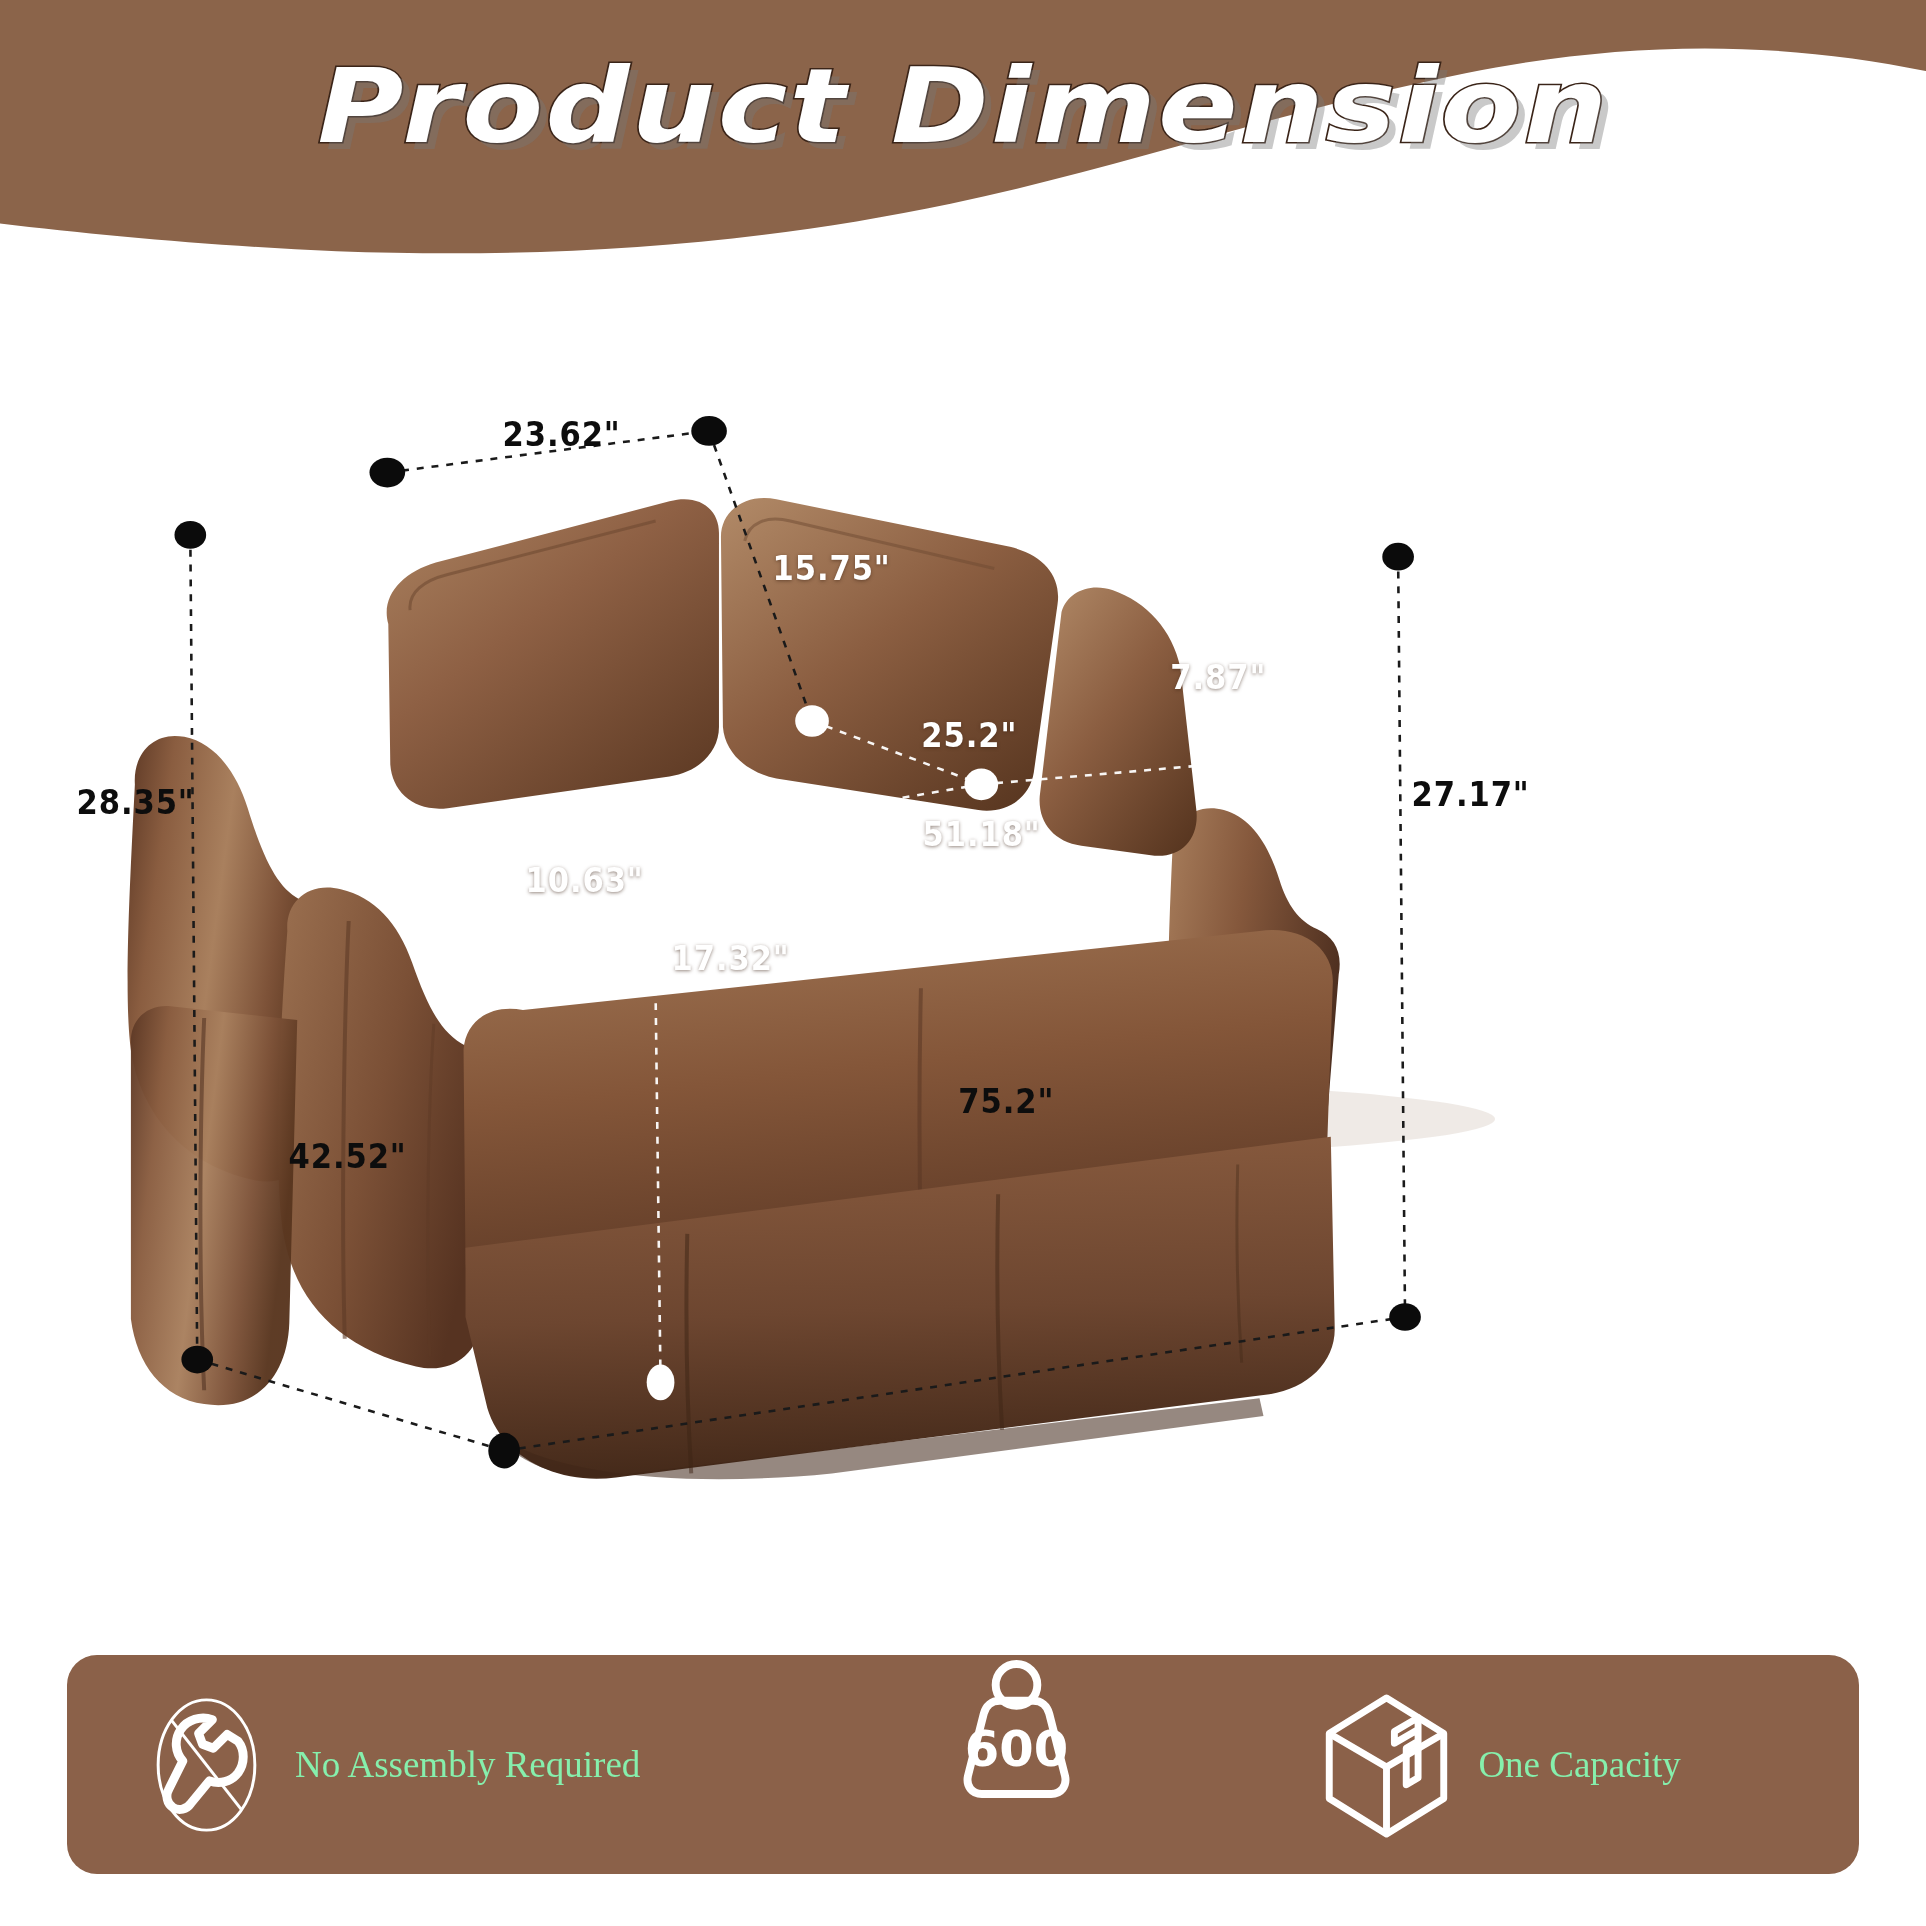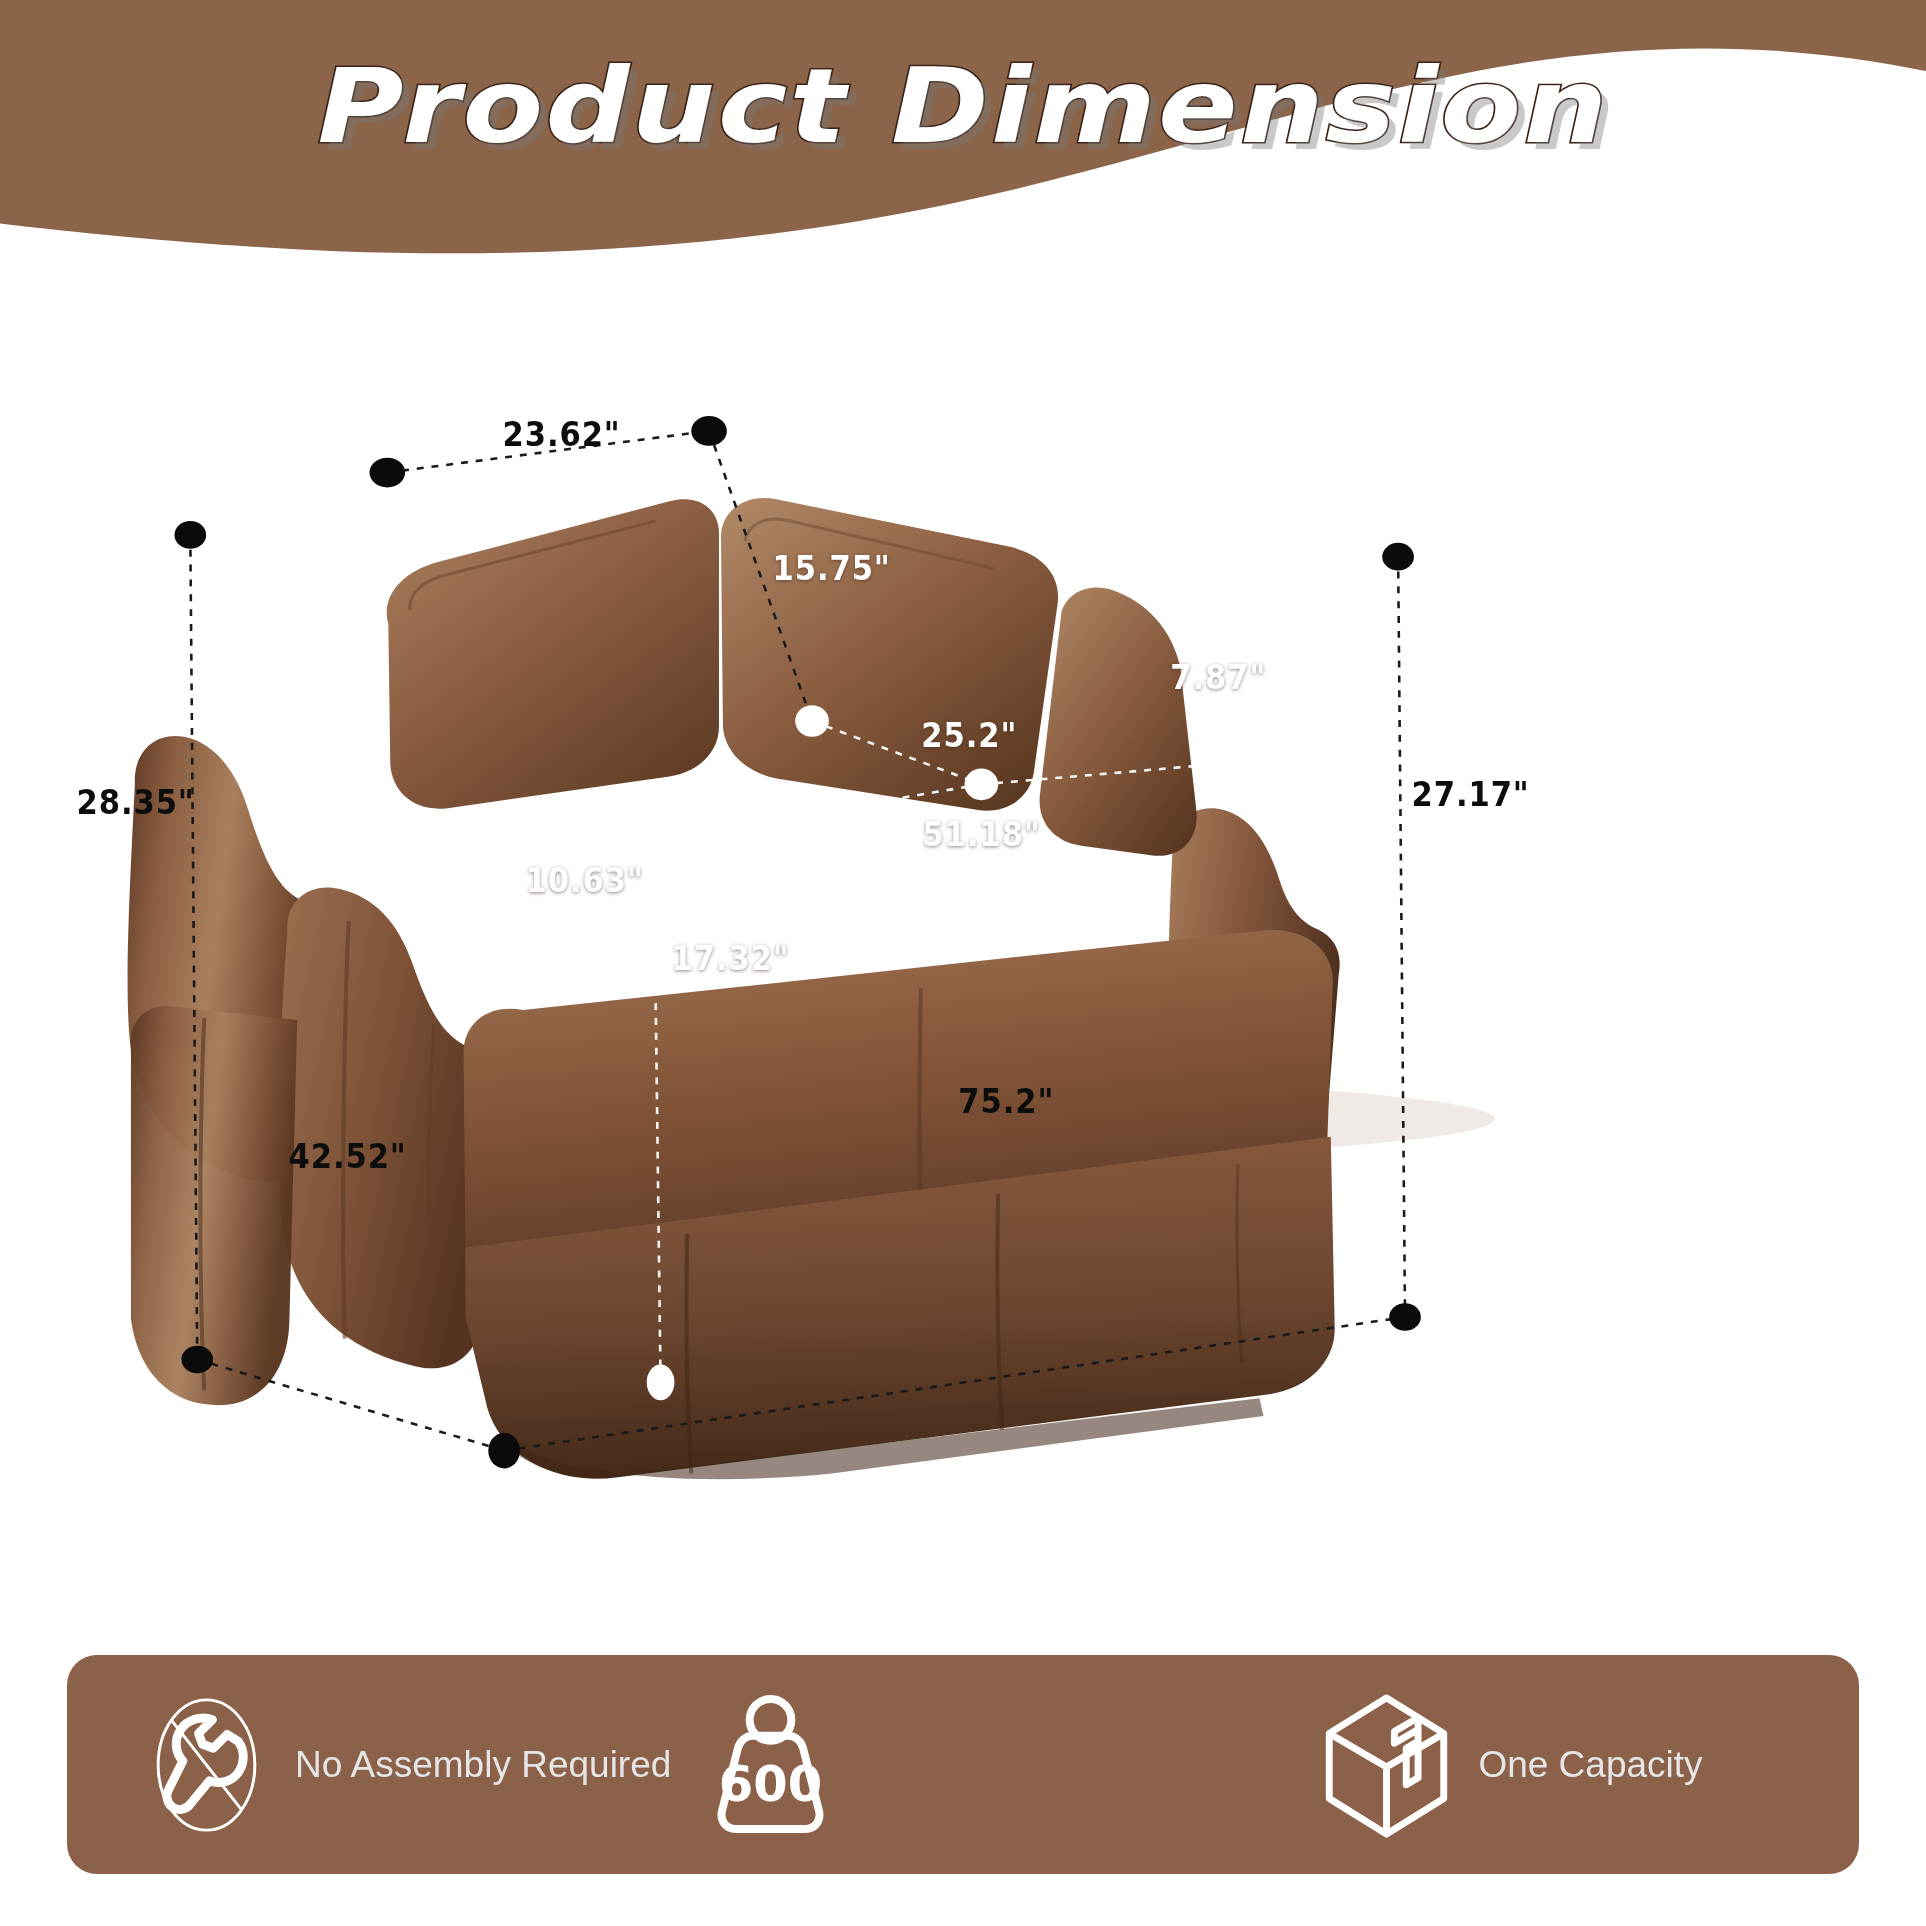--- a/index.html
+++ b/index.html
@@ -77,29 +77,29 @@
     border-radius: 30px;
     display: flex;
     align-items: center;
   }
   .feature-item {
     display: flex;
     align-items: center;
     height: 100%;
   }
   .feature-item.f1 { width: 36%; padding-left: 77px; box-sizing: border-box; }
-  .feature-item.f2 { width: 34%; }
+  .feature-item.f2 { width: 34%; flex-direction: column; }
   .feature-item.f3 { width: 30%; }
   .feature-icon {
     flex: 0 0 auto;
     display: block;
   }
   .feature-text {
-    color: #e5e5e5;
-    font-family: Liberation Sans, sans-serif;
+    color: #86efac;
+    font-family: Liberation Serif, serif;
     font-size: 37px;
     margin-left: 26px;
     white-space: nowrap;
   }
 </style>
 </head>
 <body>
 
 <div id="header-band">
   <svg viewBox="0 0 1946 270" preserveAspectRatio="none">

